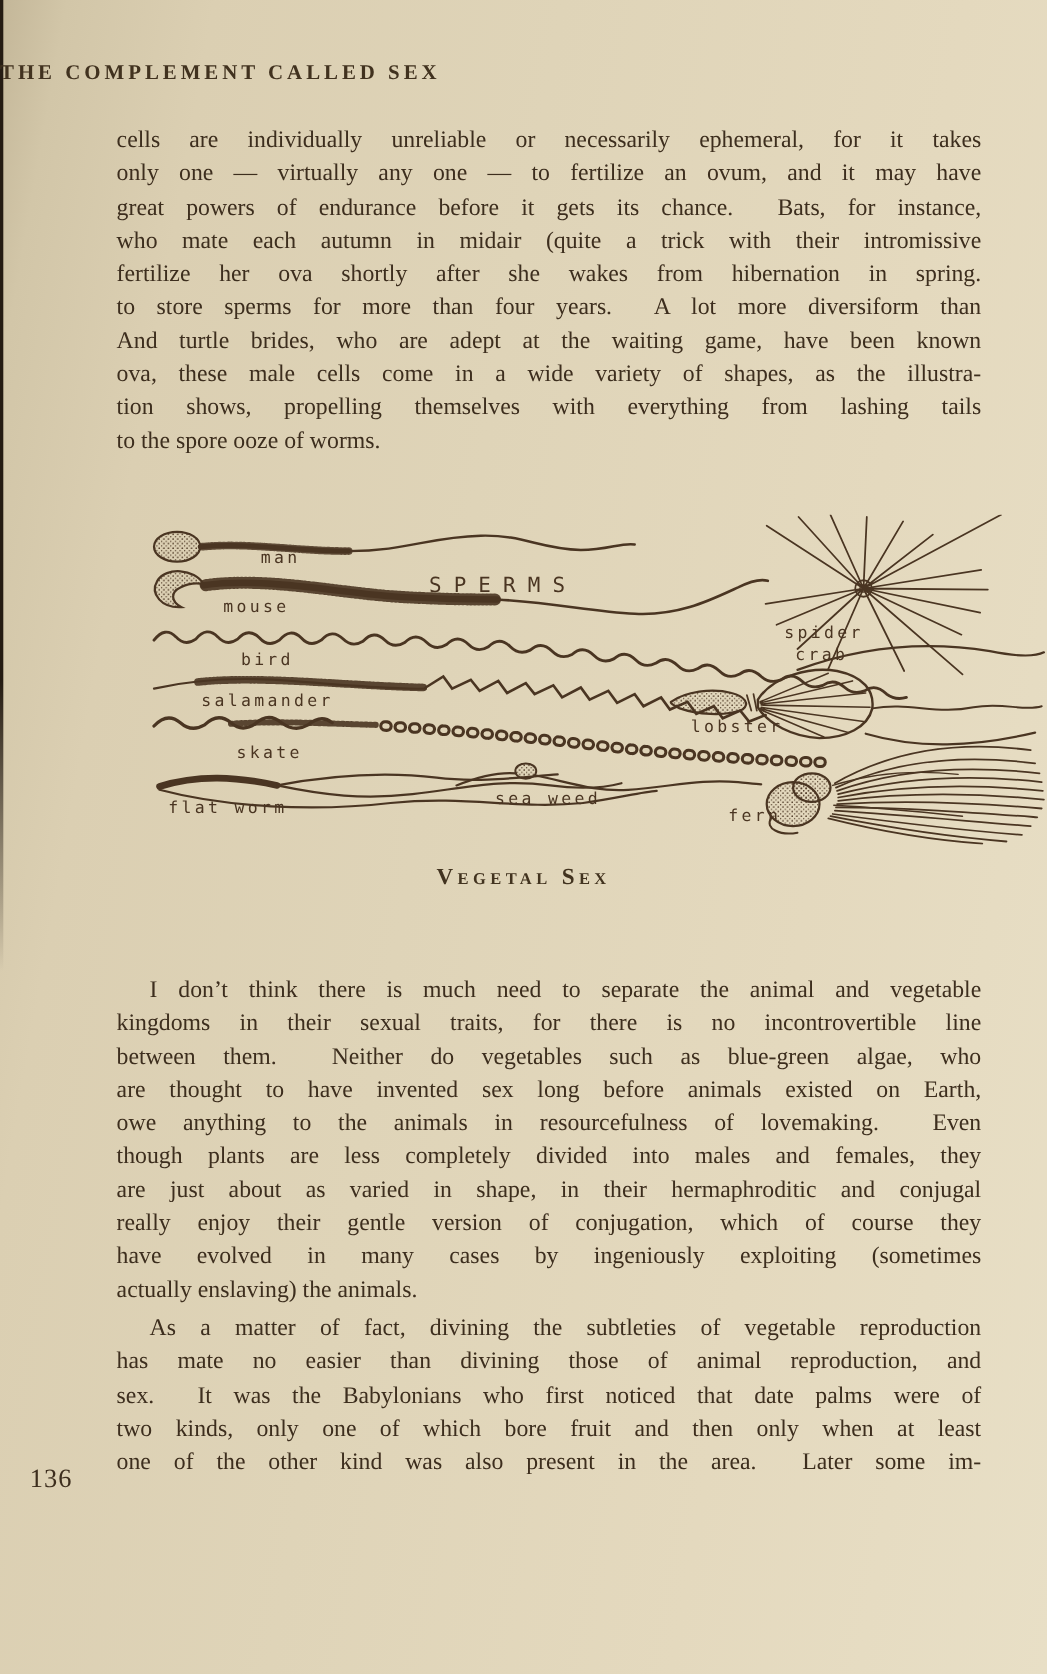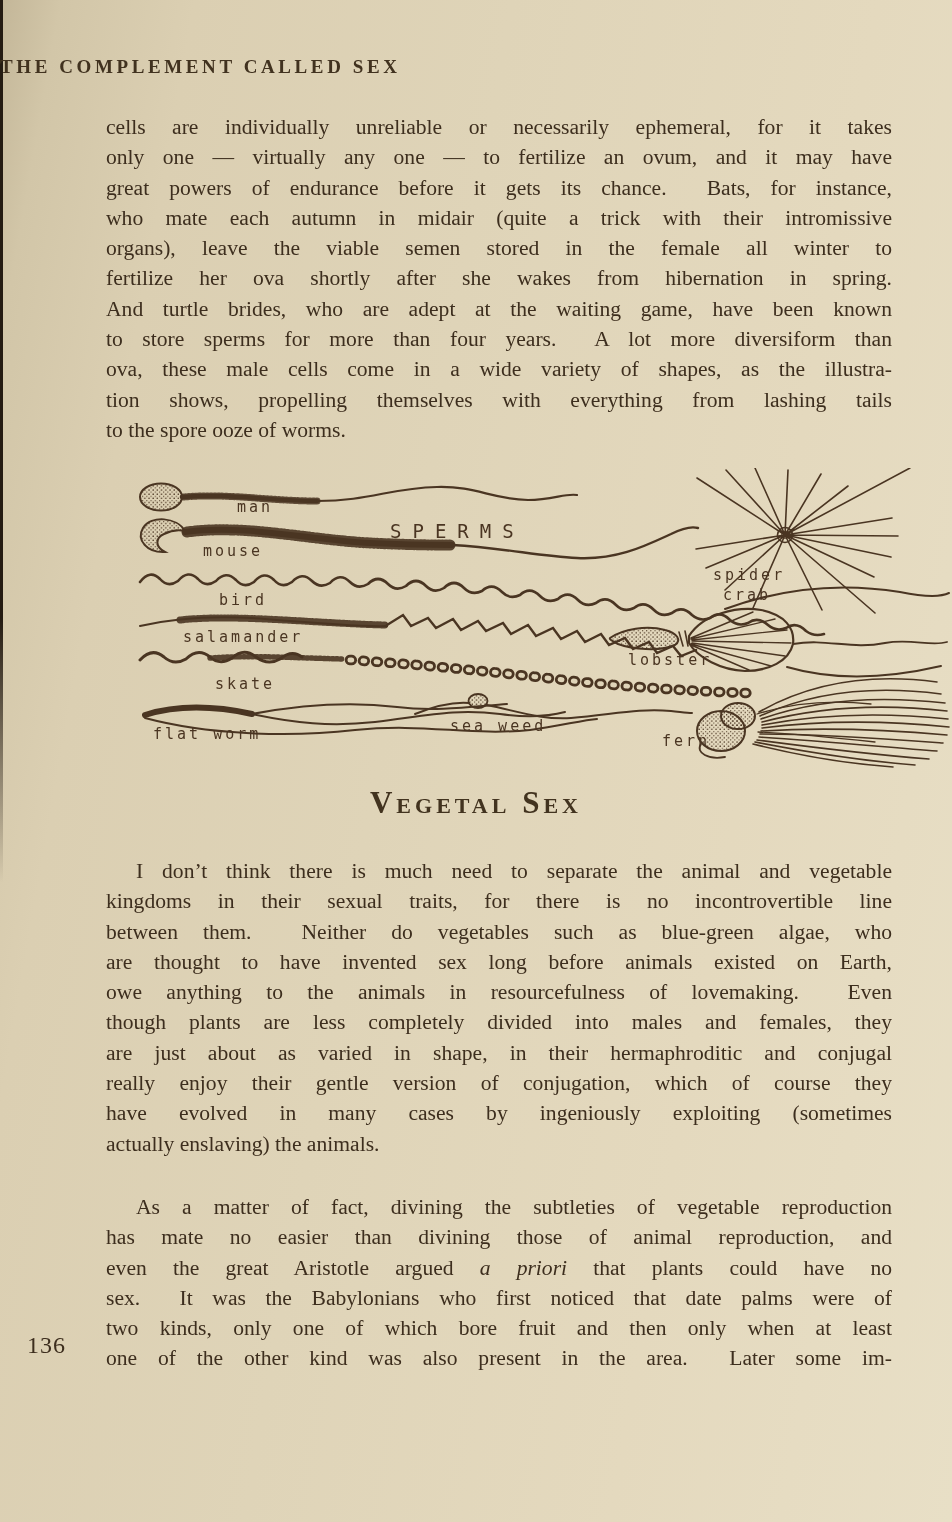--- a/index.html
+++ b/index.html
@@ -18,25 +18,25 @@
     font-size:19px; font-weight:bold; letter-spacing:3.6px; color:#41321f;
   }
   .para {
     position:absolute; left:106px; width:786px;
     font-size:21.6px; line-height:30.3px; color:#3d2e1e;
   }
   .para .line { text-align:justify; text-align-last:justify; white-space:normal; }
   .para .line.last-left { text-align-last:left; }
   .para .line.indent { text-indent:30px; }
   #para1 { top:112px; }
-  #para2 { top:856px; }
+  #para2 { top:884px; }
   #para3 { top:1192px; }
   .section-heading {
     position:absolute; top:785px; left:0; right:0; text-align:center;
-    font-variant:small-caps; font-size:31px; font-weight:600;
+    font-variant:small-caps; font-size:21px; font-weight:600;
     letter-spacing:4px; color:#42331f;
   }
   .page-number {
     position:absolute; left:27px; top:1332px;
     font-size:24px; color:#3d2e1e; letter-spacing:1px;
   }
   .illustration { position:absolute; left:85px; top:468px; width:866px; height:300px; }
   .illustration svg { width:100%; height:100%; display:block; }
   text.hand {
     font-family:"DejaVu Sans Mono",monospace;
@@ -50,24 +50,23 @@
 <div class="page">
   <div class="gutter-edge"></div>
 
   <div class="header">THE COMPLEMENT CALLED SEX</div>
 
   <div class="para" id="para1">
       <div class="line">cells are individually unreliable or necessarily ephemeral, for it takes</div>
       <div class="line">only one — virtually any one — to fertilize an ovum, and it may have</div>
       <div class="line">great powers of endurance before it gets its chance.&nbsp; Bats, for instance,</div>
       <div class="line">who mate each autumn in midair (quite a trick with their intromissive</div>
-      <div class="line">organs), leave the viable semen stored in the female all winter to</div>
       <div class="line">fertilize her ova shortly after she wakes from hibernation in spring.</div>
+      <div class="line">to store sperms for more than four years.&nbsp; A lot more diversiform than</div>
       <div class="line">And turtle brides, who are adept at the waiting game, have been known</div>
-      <div class="line">to store sperms for more than four years.&nbsp; A lot more diversiform than</div>
       <div class="line">ova, these male cells come in a wide variety of shapes, as the illustra-</div>
       <div class="line">tion shows, propelling themselves with everything from lashing tails</div>
       <div class="line last-left">to the spore ooze of worms.</div>
     </div>
 
   <div class="illustration">
     <svg viewBox="0 0 866 300">
       <defs>
         <pattern id="stip" width="4.2" height="4.2" patternUnits="userSpaceOnUse">
           <circle cx="1" cy="1" r="0.72" fill="#4a3522"></circle>
@@ -171,20 +170,19 @@
       <div class="line">owe anything to the animals in resourcefulness of lovemaking.&nbsp; Even</div>
       <div class="line">though plants are less completely divided into males and females, they</div>
       <div class="line">are just about as varied in shape, in their hermaphroditic and conjugal</div>
       <div class="line">really enjoy their gentle version of conjugation, which of course they</div>
       <div class="line">have evolved in many cases by ingeniously exploiting (sometimes</div>
       <div class="line last-left">actually enslaving) the animals.</div>
     </div>
   <div class="para" id="para3">
       <div class="line indent">As a matter of fact, divining the subtleties of vegetable reproduction</div>
       <div class="line">has mate no easier than divining those of animal reproduction, and</div>
-      <div class="line">even the great Aristotle argued <i>a priori</i> that plants could have no</div>
       <div class="line">sex.&nbsp; It was the Babylonians who first noticed that date palms were of</div>
       <div class="line">two kinds, only one of which bore fruit and then only when at least</div>
       <div class="line">one of the other kind was also present in the area.&nbsp; Later some im-</div>
     </div>
 
   <div class="page-number">136</div>
 </div>
 
 </body></html>

